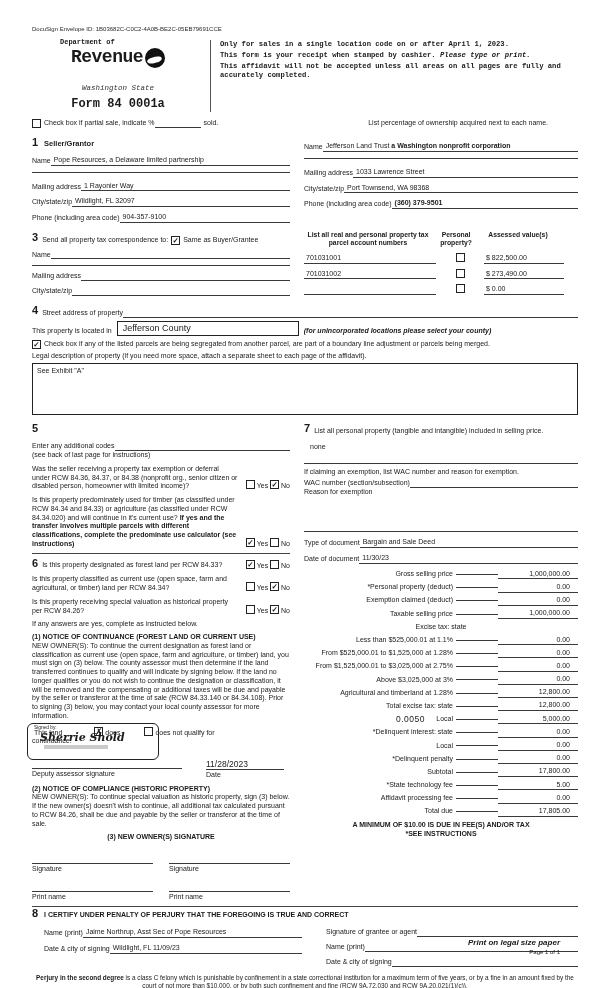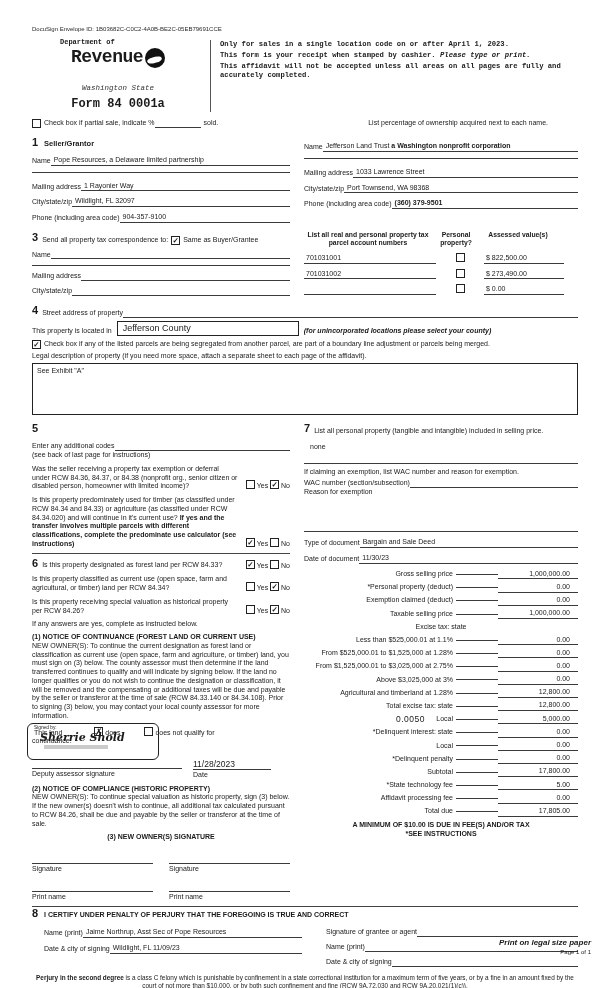--- a/index.html
+++ b/index.html
@@ -279,21 +279,21 @@
             <span>does</span>
             <span class="cb" style="margin-left:22px;"></span>
             <span>does not qualify for</span>
           </div>
           <div>continuance.</div>
           <div class="ds-stamp">
             <div class="ds-label">Signed by:</div>
             <div class="script" style="font-size:11px;margin-left:6px;">Sherrie Shold</div>
             <div class="ds-smudge"></div>
           </div>
-          <div style="display:flex;gap:11px;position:absolute;left:0;top:32px;width:100%;">
+          <div style="display:flex;gap:24px;position:absolute;left:0;top:32px;width:100%;">
             <div style="width:150px;">
               <div class="sig-line"></div>
               <div class="sig-lbl">Deputy assessor signature</div>
             </div>
             <div style="width:78px;">
               <div style="font-size:8.5px;">11/28/2023</div>
               <div class="sig-line" style="height:0;"></div>
               <div class="sig-lbl">Date</div>
             </div>
           </div>
@@ -481,18 +481,18 @@
           </div>
       </div>
     </div>
   </div>
 
   <div style="margin-top:7px;text-align:center;font-size:6.4px;">
     <b>Perjury in the second degree</b><span> is a class C felony which is punishable by confinement in a state correctional institution for a maximum term of five years, or by a fine in an amount fixed by the court of not more than $10,000, or by both such confinement and fine (RCW 9A.72.030 and RCW 9A.20.021(1)(c)).</span>
   </div>
   <div style="margin-top:4px;text-align:center;font-size:7.2px;font-weight:600;padding:0 40px;">To ask about the availability of this publication in an alternate format for the visually impaired, please call 360-705-6705. Teletype (TTY) users may use the WA Relay Service by calling 711.</div>
 
-  <div style="position:absolute;right:9px;top:938px;text-align:right;">
+  <div style="position:absolute;right:40px;top:938px;text-align:right;">
     <div class="b it" style="font-size:8px;">Print on legal size paper</div>
     <div style="font-size:6px;margin-top:1px;">Page 1 of 1</div>
   </div>
 
 </div>
 
 </body></html>

